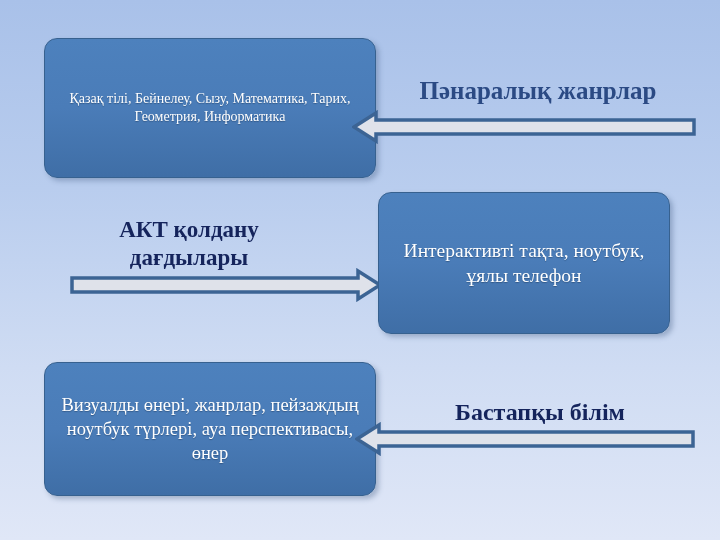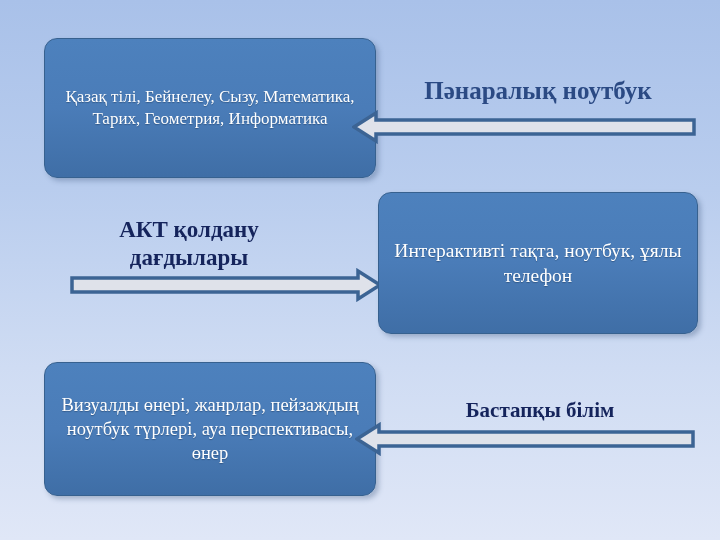--- a/index.html
+++ b/index.html
@@ -37,23 +37,23 @@
   .box .box-text {
     color: #ffffff;
     text-align: center;
     line-height: 1.30;
     padding: 0 10px;
     font-family: "Liberation Serif", "DejaVu Serif", serif;
     text-shadow: 0 1px 1px rgba(25, 50, 85, 0.45);
   }
 
   #box-subjects      { left: 44px;  top: 38px;  width: 332px; height: 140px; }
-  #box-subjects .box-text { font-size: 17px; }
+  #box-subjects .box-text { font-size: 14px; }
 
-  #box-devices       { left: 378px; top: 192px; width: 320px; height: 142px; }
+  #box-devices       { left: 378px; top: 192px; width: 292px; height: 142px; }
   #box-devices .box-text  { font-size: 19.5px; }
 
   #box-visual-art    { left: 44px;  top: 362px; width: 332px; height: 134px; }
   #box-visual-art .box-text { font-size: 18.5px; }
 
   
   .label {
     position: absolute;
     font-family: "Liberation Serif", "DejaVu Serif", serif;
     font-weight: bold;
@@ -77,21 +77,21 @@
     width: 230px;
     font-size: 23px;
     text-align: center;
     color: #15245c;
   }
 
   #label-primary-knowledge {
     left: 390px;
     top: 398px;
     width: 300px;
-    font-size: 21px;
+    font-size: 24px;
     color: #15245c;
   }
 
   
   .arrow {
     position: absolute;
   }
   .arrow svg { display: block; }
 
   #arrow-top        { left: 352px; top: 110px; }
@@ -100,21 +100,21 @@
 </style>
 </head>
 <body>
 
 <div id="slide">
 
   <div class="box" id="box-subjects">
     <div class="box-text">Қазақ тілі, Бейнелеу, Сызу, Математика, Тарих, Геометрия, Информатика</div>
   </div>
 
-  <div class="label" id="label-interdisciplinary">Пәнаралық ноутбук</div>
+  <div class="label" id="label-interdisciplinary">Пәнаралық жанрлар</div>
 
   <div class="arrow" id="arrow-top">
     <svg width="344" height="34" viewBox="0 0 344 34">
       <polygon points="2,17 24,3 24,10 342,10 342,24 24,24 24,31" fill="#dfe2ea" stroke="#3c6494" stroke-width="3.5" stroke-linejoin="miter"></polygon>
     </svg>
   </div>
 
   <div class="label" id="label-ict-skills">АКТ қолдану
 дағдылары</div>
 

